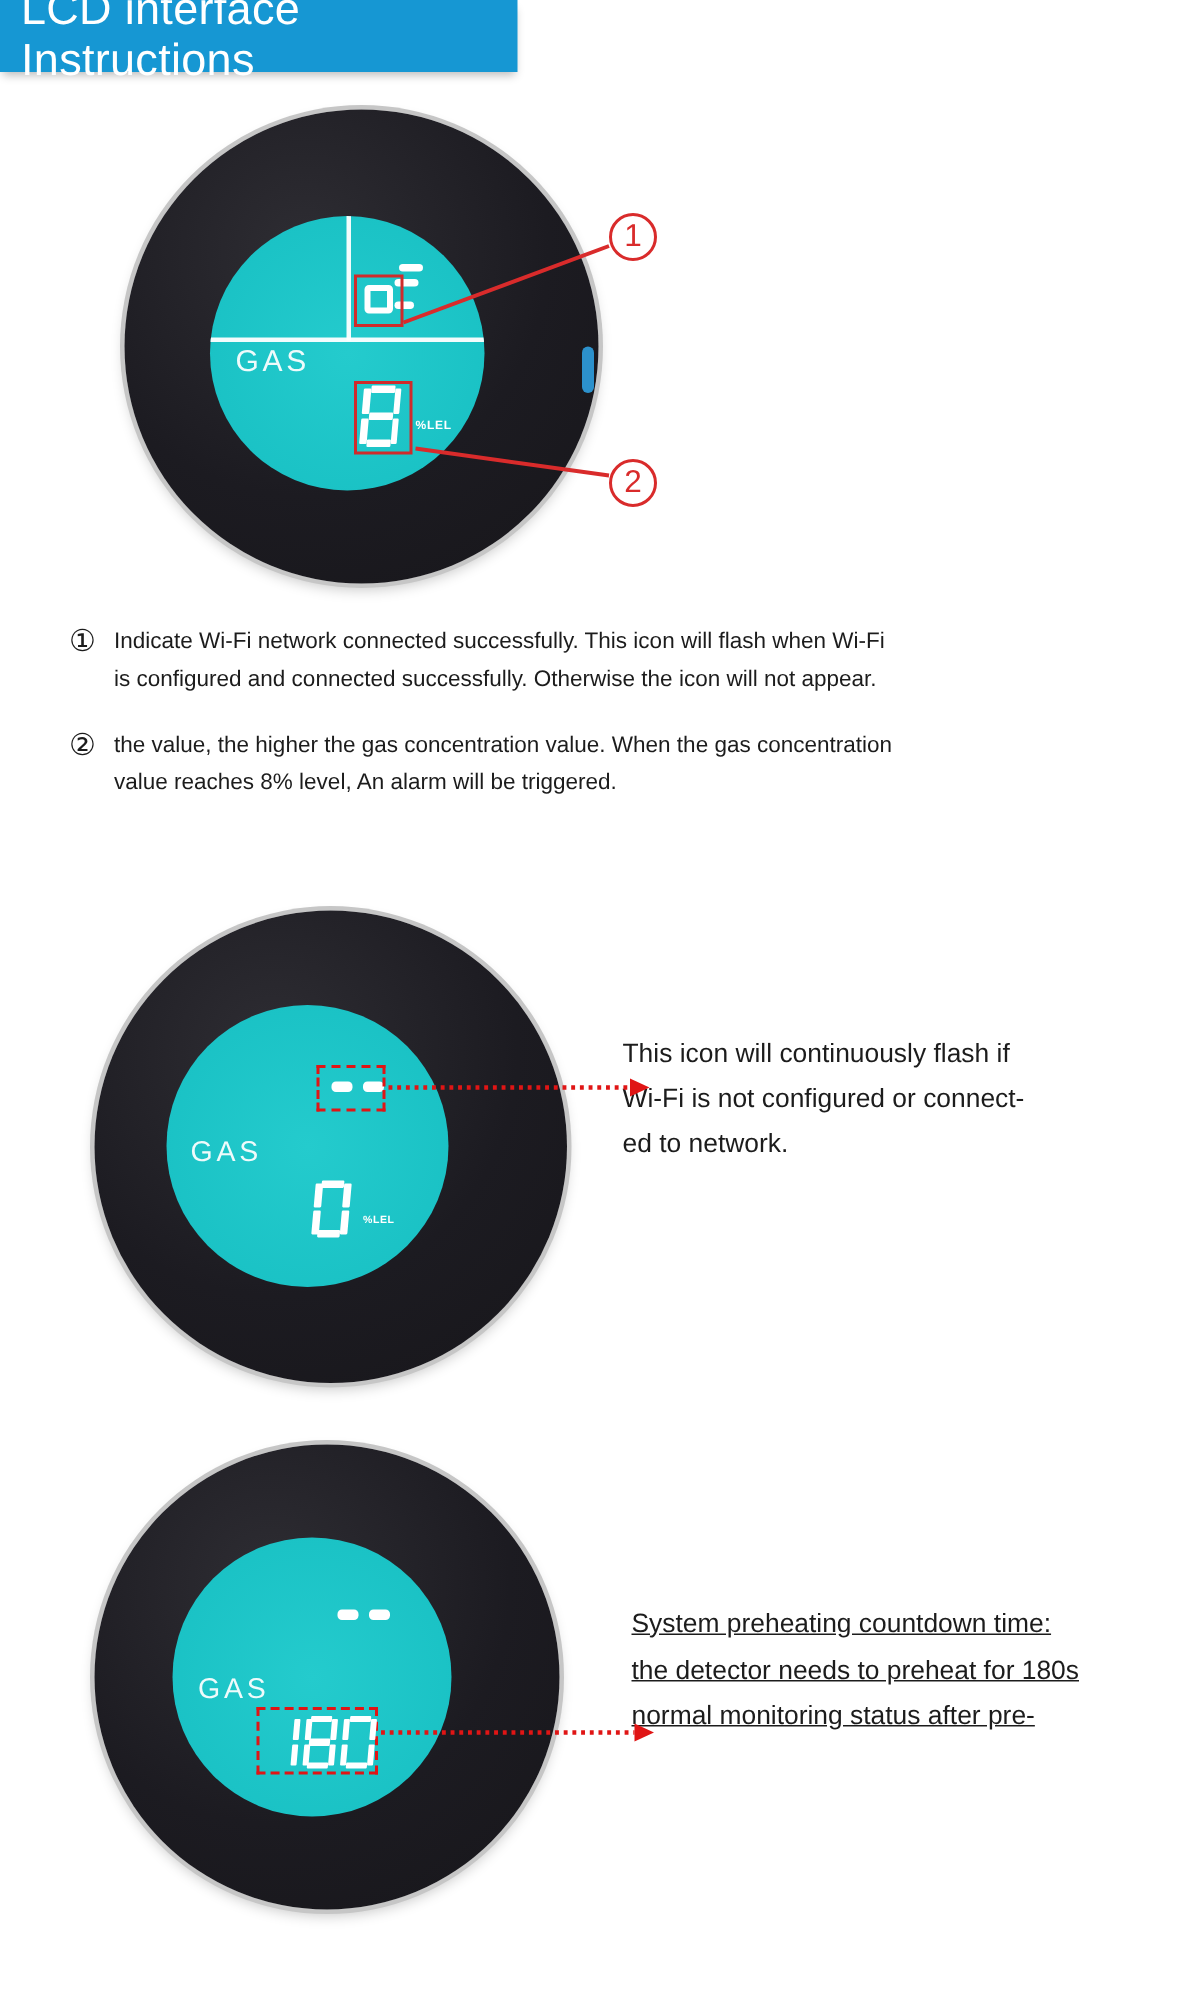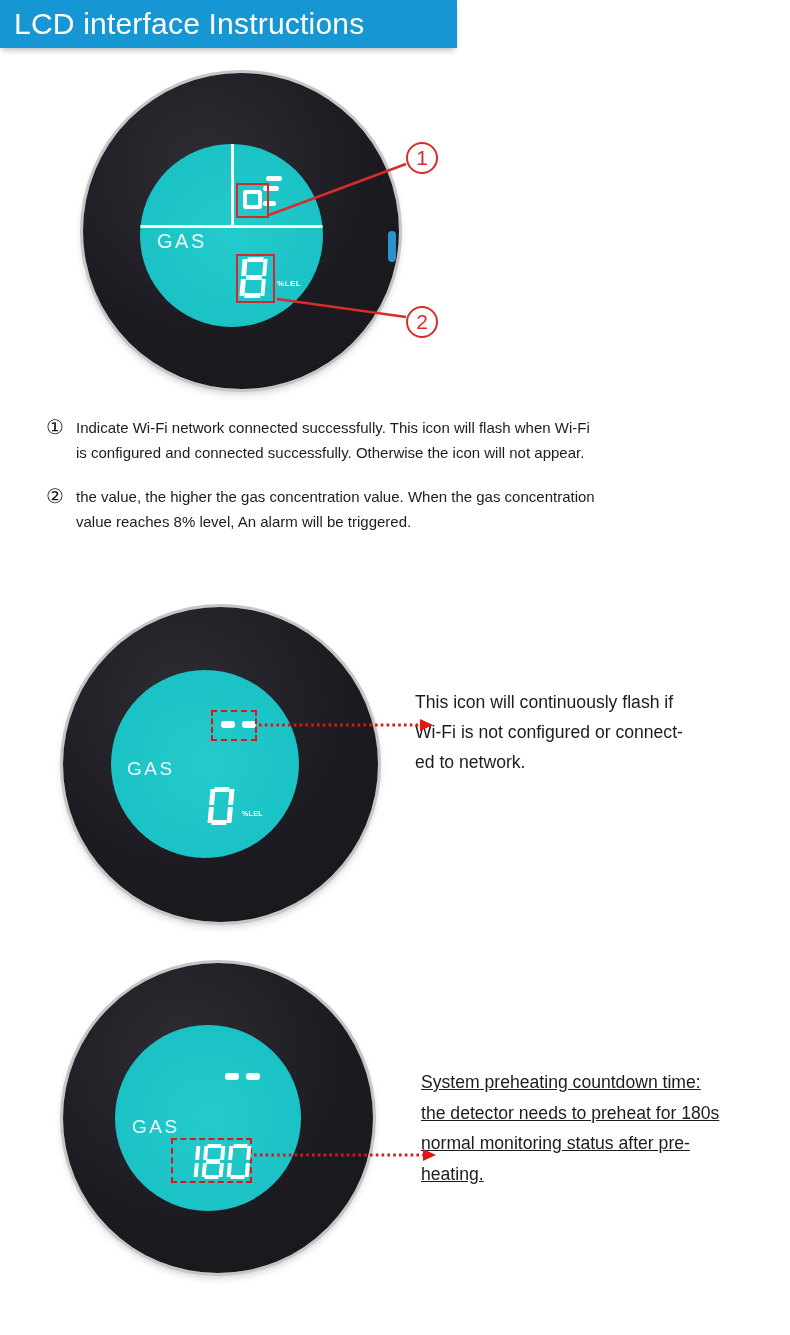--- a/index.html
+++ b/index.html
@@ -2,21 +2,21 @@
 <html><head>
 <meta charset="utf-8">
 <style>
   html,body{margin:0;padding:0;background:#fff;}
   .page{
     position:relative;width:790px;height:1335px;background:#ffffff;
     font-family:"Liberation Sans", sans-serif;overflow:hidden;
   }
   
   .header{
-    position:absolute;left:0;top:0;width:457px;height:48px;
+    position:absolute;left:0;top:0;width:345px;height:48px;
     background:#1697d3;color:#fff;display:flex;align-items:center;
     padding-left:14px;box-sizing:border-box;
     box-shadow:0 4px 6px -2px rgba(0,0,0,.28);
   }
   .header span{font-size:30px;letter-spacing:.2px;}
   
   .device{
     position:absolute;border-radius:50%;
     background:radial-gradient(circle at 38% 30%, #2e2d33 0%, #1c1b21 55%, #17161a 100%);
     box-shadow:0 0 0 3px #c6c6c6, 0 4px 9px rgba(0,0,0,.22);
@@ -211,21 +211,20 @@
             <i class="seg seg-f"></i>
           </span>
         </div>
     </div>
   </div>
 
   <div class="side-note sideB">
     <div>System preheating countdown time:</div>
     <div>the detector needs to preheat for 180s</div>
     <div>normal monitoring status after pre-</div>
-    <div>heating.</div>
   </div>
 
   <svg class="overlay" viewBox="0 0 790 1335" xmlns="http://www.w3.org/2000/svg">
     <line x1="269" y1="215" x2="406" y2="164" stroke="#d92b2b" stroke-width="2.6"></line>
     <line x1="277" y1="299" x2="406" y2="317" stroke="#d92b2b" stroke-width="2.6"></line>
     <line x1="259" y1="725" x2="420" y2="725" stroke="#e01515" stroke-width="3" stroke-dasharray="2.6 3.2"></line>
     <polygon points="420,719 433,725 420,731" fill="#e01515"></polygon>
     <line x1="254" y1="1155" x2="423" y2="1155" stroke="#e01515" stroke-width="3" stroke-dasharray="2.6 3.2"></line>
     <polygon points="423,1149 436,1155 423,1161" fill="#e01515"></polygon>
   </svg>

